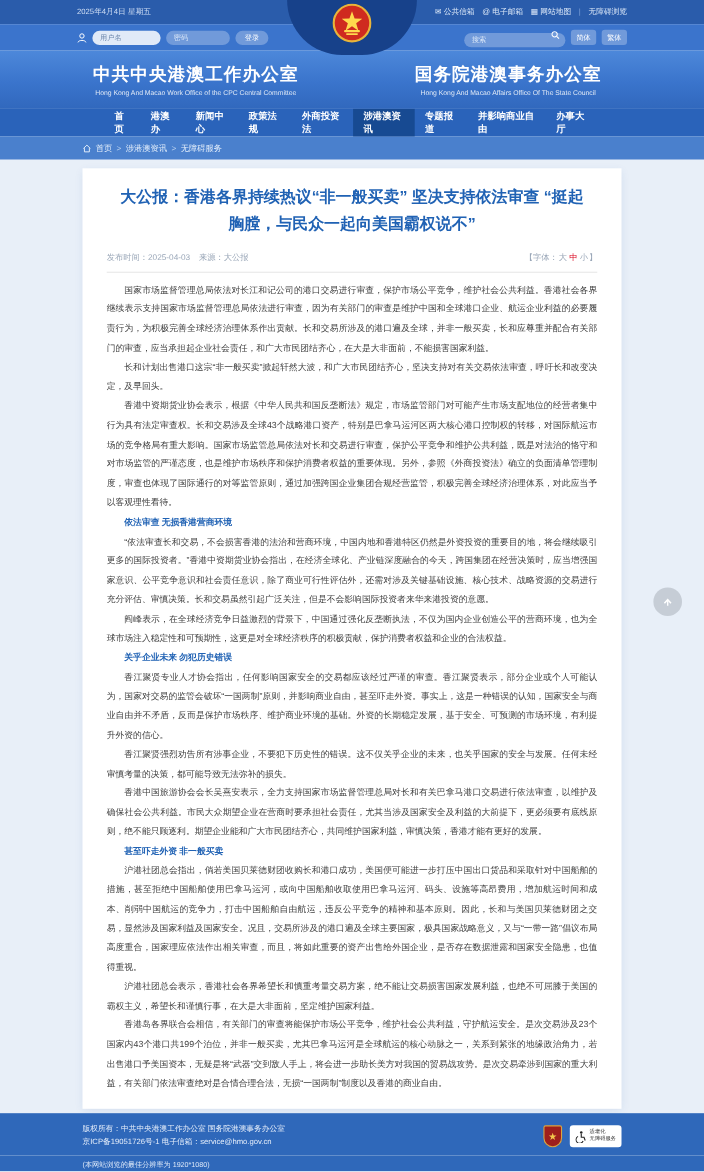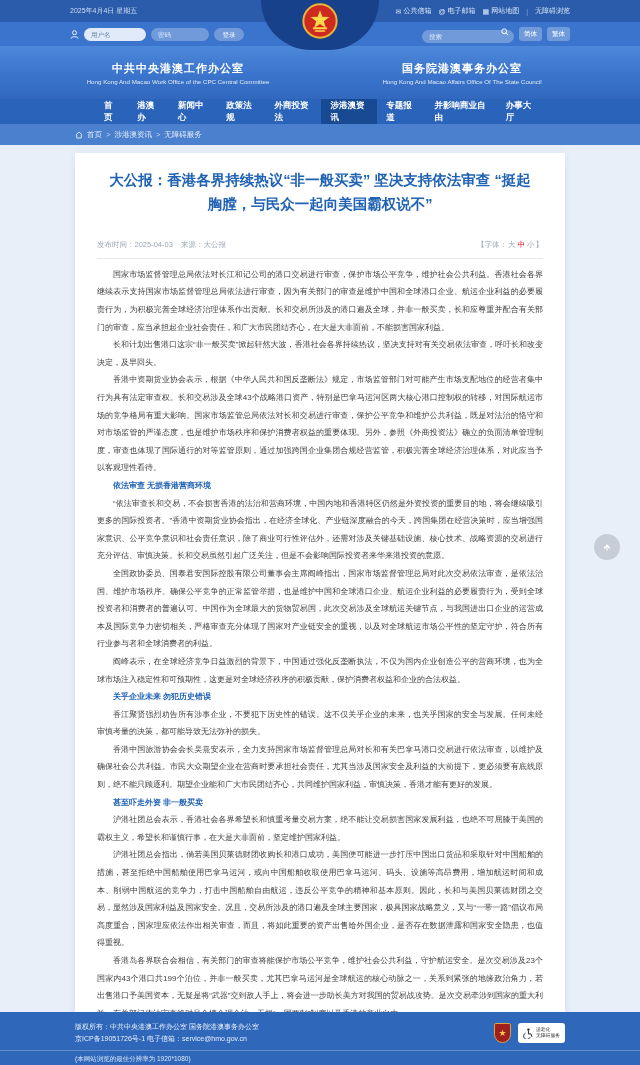--- a/index.html
+++ b/index.html
@@ -30,41 +30,41 @@
   .search-ico { position:absolute; right:5px; top:2.5px; }
   .lang-btn { background:rgba(255,255,255,.28); color:#fff; font-size:6.5px; border-radius:3px; padding:2.5px 5px; cursor:pointer; }
 
   
   .emblem-tab { position:absolute; left:50%; transform:translateX(-50%); top:0; width:118px; height:50px;
     background:#17418a; border-radius:0 0 58px 58px; z-index:5; display:flex; justify-content:center; padding-top:3px; }
 
   
   .header { height:53px; background:linear-gradient(180deg,#4d88da 0%, #3a74cc 55%, #3168bd 100%); display:flex; align-items:center; justify-content:center; }
   .org { width:255px; text-align:center; color:#fff; }
-  .org-title { font-size:11px; font-weight:bold; letter-spacing:1px; }
+  .org-title { font-size:16px; font-weight:bold; letter-spacing:1px; }
   .org-sub { font-size:6.2px; color:rgba(255,255,255,.85); margin-top:2px; }
   .org-div { width:1px; height:30px; background:rgba(255,255,255,.0); margin:0 14px; }
 
   
   .nav { height:25px; background:#2a63ba; }
   .nav-in { width:450px; margin:0 auto; height:100%; display:flex; align-items:stretch; justify-content:space-between; }
   .nav-item { color:#fff; font-size:8.5px; font-weight:bold; display:flex; align-items:center; padding:0 9px; cursor:pointer; }
   .nav-item.active { background:#174a92; }
 
   
   .crumb { height:21px; background:#4a80cd; }
   .crumb-in { width:490px; margin:0 auto; height:100%; display:flex; align-items:center; gap:4px; color:#e4eefb; font-size:7.5px; }
   .crumb-item { cursor:pointer; }
   .crumb-sep { color:#bcd2ef; }
 
   
   .content { padding:8px 0 10px; }
   .card { width:490px; margin:0 auto; background:#fff; box-shadow:0 2px 8px rgba(30,80,160,.10); padding:16px 22px 14px; }
   .art-title { color:#2062b4; font-size:14.5px; font-weight:bold; text-align:center; line-height:1.65; padding:0 8px; }
-  .meta { display:flex; justify-content:space-between; align-items:center; margin-top:23px; font-size:7.5px; color:#9aa7b8; }
+  .meta { display:flex; justify-content:space-between; align-items:center; margin-top:12px; font-size:7.5px; color:#9aa7b8; }
   .meta-left span { margin-right:6px; }
   .font-size-ctl .fs { cursor:pointer; margin:0 1px; }
   .fs-mid { color:#d9001b; }
   .meta-hr { border:none; border-top:1px solid #e8e8e8; margin:8px 0 7px; }
 
   .art-body { font-size:8px; color:#404040; line-height:2.2; text-align:justify; }
   .art-body p { text-indent:2em; margin:0; }
   .art-body p.sec-head { color:#2062b4; font-weight:bold;font-family:Liberation Serif, serif; }
 
   
@@ -208,44 +208,44 @@
           <span>【字体：</span><span class="fs">大</span><span class="fs fs-mid">中</span><span class="fs">小</span><span>】</span>
         </span>
       </div>
 
       <hr class="meta-hr">
 
       <div class="art-body">
 
           <p>国家市场监督管理总局依法对长江和记公司的港口交易进行审查，保护市场公平竞争，维护社会公共利益。香港社会各界继续表示支持国家市场监督管理总局依法进行审查，因为有关部门的审查是维护中国和全球港口企业、航运企业利益的必要履责行为，为积极完善全球经济治理体系作出贡献。长和交易所涉及的港口遍及全球，并非一般买卖，长和应尊重并配合有关部门的审查，应当承担起企业社会责任，和广大市民团结齐心，在大是大非面前，不能损害国家利益。</p>
 
-          <p>长和计划出售港口这宗“非一般买卖”掀起轩然大波，香港社会各界持续热议，坚决支持对有关交易依法审查，呼吁长和改变决定，及早回头。</p>
+          <p>长和计划出售港口这宗“非一般买卖”掀起轩然大波，和广大市民团结齐心，坚决支持对有关交易依法审查，呼吁长和改变决定，及早回头。</p>
 
           <p>香港中资期货业协会表示，根据《中华人民共和国反垄断法》规定，市场监管部门对可能产生市场支配地位的经营者集中行为具有法定审查权。长和交易涉及全球43个战略港口资产，特别是巴拿马运河区两大核心港口控制权的转移，对国际航运市场的竞争格局有重大影响。国家市场监管总局依法对长和交易进行审查，保护公平竞争和维护公共利益，既是对法治的恪守和对市场监管的严谨态度，也是维护市场秩序和保护消费者权益的重要体现。另外，参照《外商投资法》确立的负面清单管理制度，审查也体现了国际通行的对等监管原则，通过加强跨国企业集团合规经营监管，积极完善全球经济治理体系，对此应当予以客观理性看待。</p>
 
           <p class="sec-head">依法审查 无损香港营商环境</p>
 
           <p>“依法审查长和交易，不会损害香港的法治和营商环境，中国内地和香港特区仍然是外资投资的重要目的地，将会继续吸引更多的国际投资者。”香港中资期货业协会指出，在经济全球化、产业链深度融合的今天，跨国集团在经营决策时，应当增强国家意识、公平竞争意识和社会责任意识，除了商业可行性评估外，还需对涉及关键基础设施、核心技术、战略资源的交易进行充分评估、审慎决策。长和交易虽然引起广泛关注，但是不会影响国际投资者来华来港投资的意愿。</p>
 
-          <p>全国政协委员、国泰君安国际控股有限公司董事会主席阎峰指出，国家市场监督管理总局对此次交易依法审查，是依法治国、维护市场秩序、确保公平竞争的正常监管举措，也是维护中国和全球港口企业、航运企业利益的必要履责行为，受到全球投资者和消费者的普遍认可。中国作为全球最大的货物贸易国，此次交易涉及全球航运关键节点，与我国进出口企业的运营成本及国际竞争力密切相关，严格审查充分体现了国家对产业链安全的重视，以及对全球航运市场公平性的坚定守护，符合所有行业参与者和全球消费者的利益。</p>
 
           <p>阎峰表示，在全球经济竞争日益激烈的背景下，中国通过强化反垄断执法，不仅为国内企业创造公平的营商环境，也为全球市场注入稳定性和可预期性，这更是对全球经济秩序的积极贡献，保护消费者权益和企业的合法权益。</p>
 
           <p class="sec-head">关乎企业未来 勿犯历史错误</p>
 
+          <p>香江聚贤专业人才协会指出，任何影响国家安全的交易都应该经过严谨的审查。香江聚贤表示，部分企业或个人可能认为，国家对交易的监管会破坏“一国两制”原则，并影响商业自由，甚至吓走外资。事实上，这是一种错误的认知，国家安全与商业自由并不矛盾，反而是保护市场秩序、维护商业环境的基础。外资的长期稳定发展，基于安全、可预测的市场环境，有利提升外资的信心。</p>
 
           <p>香江聚贤强烈劝告所有涉事企业，不要犯下历史性的错误。这不仅关乎企业的未来，也关乎国家的安全与发展。任何未经审慎考量的决策，都可能导致无法弥补的损失。</p>
 
           <p>香港中国旅游协会会长吴熹安表示，全力支持国家市场监督管理总局对长和有关巴拿马港口交易进行依法审查，以维护及确保社会公共利益。市民大众期望企业在营商时要承担社会责任，尤其当涉及国家安全及利益的大前提下，更必须要有底线原则，绝不能只顾逐利。期望企业能和广大市民团结齐心，共同维护国家利益，审慎决策，香港才能有更好的发展。</p>
 
           <p class="sec-head">甚至吓走外资 非一般买卖</p>
 
+          <p>沪港社团总会指出，倘若美国贝莱德财团收购长和港口成功，美国便可能进一步打压中国出口货品和采取针对中国船舶的措施，甚至拒绝中国船舶使用巴拿马运河，或向中国船舶收取使用巴拿马运河、码头、设施等高昂费用，增加航运时间和成本、削弱中国航运的竞争力，打击中国船舶自由航运，违反公平竞争的精神和基本原则。因此，长和与美国贝莱德财团之交易，显然涉及国家利益及国家安全。况且，交易所涉及的港口遍及全球主要国家，极具国家战略意义，又与“一带一路”倡议布局高度重合，国家理应依法作出相关审查，而且，将如此重要的资产出售给外国企业，是否存在数据泄露和国家安全隐患，也值得重视。</p>
+
           <p>沪港社团总会表示，香港社会各界希望长和慎重考量交易方案，绝不能让交易损害国家发展利益，也绝不可屈膝于美国的霸权主义，希望长和谨慎行事，在大是大非面前，坚定维护国家利益。</p>
-
-          <p>沪港社团总会指出，倘若美国贝莱德财团收购长和港口成功，美国便可能进一步打压中国出口货品和采取针对中国船舶的措施，甚至拒绝中国船舶使用巴拿马运河，或向中国船舶收取使用巴拿马运河、码头、设施等高昂费用，增加航运时间和成本、削弱中国航运的竞争力，打击中国船舶自由航运，违反公平竞争的精神和基本原则。因此，长和与美国贝莱德财团之交易，显然涉及国家利益及国家安全。况且，交易所涉及的港口遍及全球主要国家，极具国家战略意义，又与“一带一路”倡议布局高度重合，国家理应依法作出相关审查，而且，将如此重要的资产出售给外国企业，是否存在数据泄露和国家安全隐患，也值得重视。</p>
 
           <p>香港岛各界联合会相信，有关部门的审查将能保护市场公平竞争，维护社会公共利益，守护航运安全。是次交易涉及23个国家内43个港口共199个泊位，并非一般买卖，尤其巴拿马运河是全球航运的核心动脉之一，关系到紧张的地缘政治角力，若出售港口予美国资本，无疑是将“武器”交到敌人手上，将会进一步助长美方对我国的贸易战攻势。是次交易牵涉到国家的重大利益，有关部门依法审查绝对是合情合理合法，无损“一国两制”制度以及香港的商业自由。</p>
 
         </div>
 
     </div>
   </div>
 
   <div class="backtop">
     <svg width="10" height="10" viewBox="0 0 10 10">

